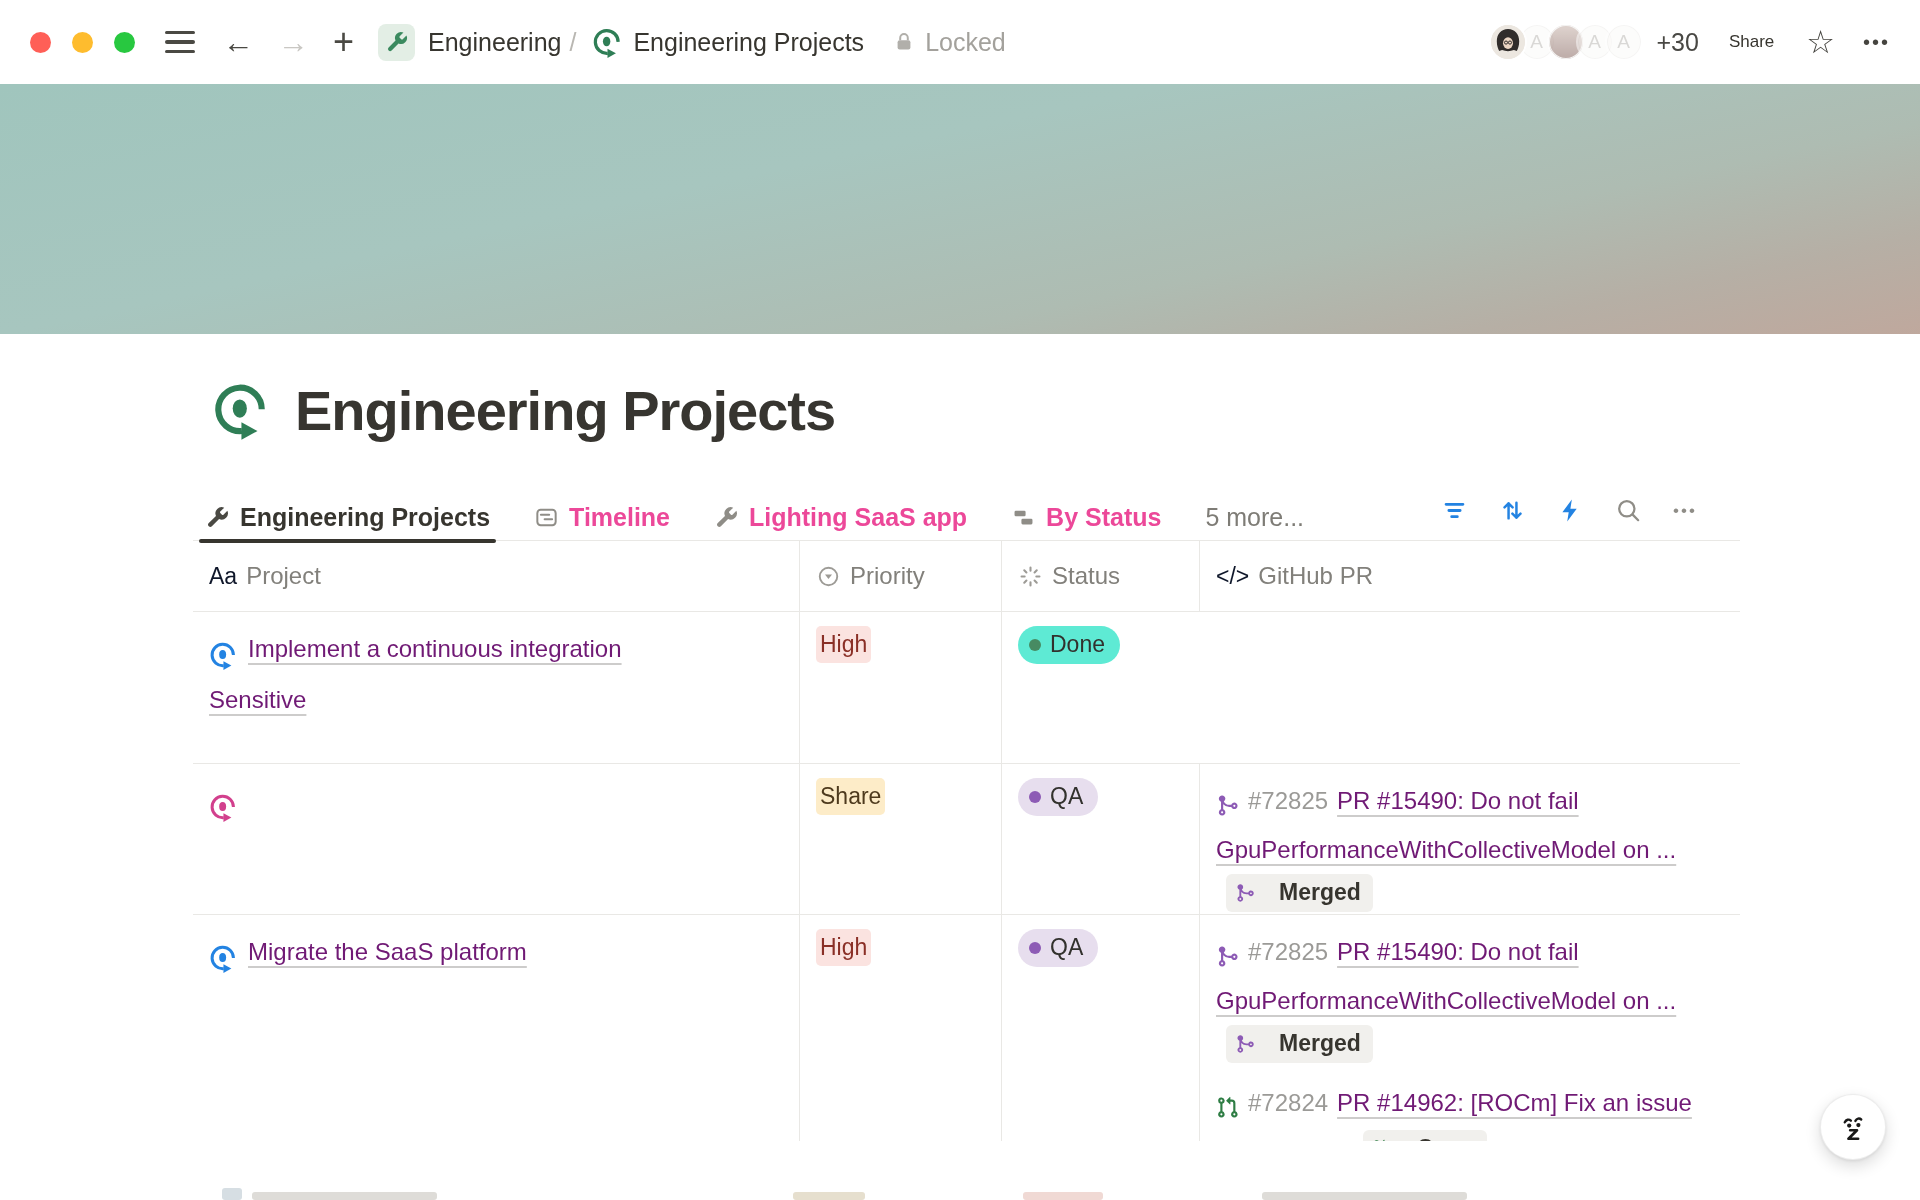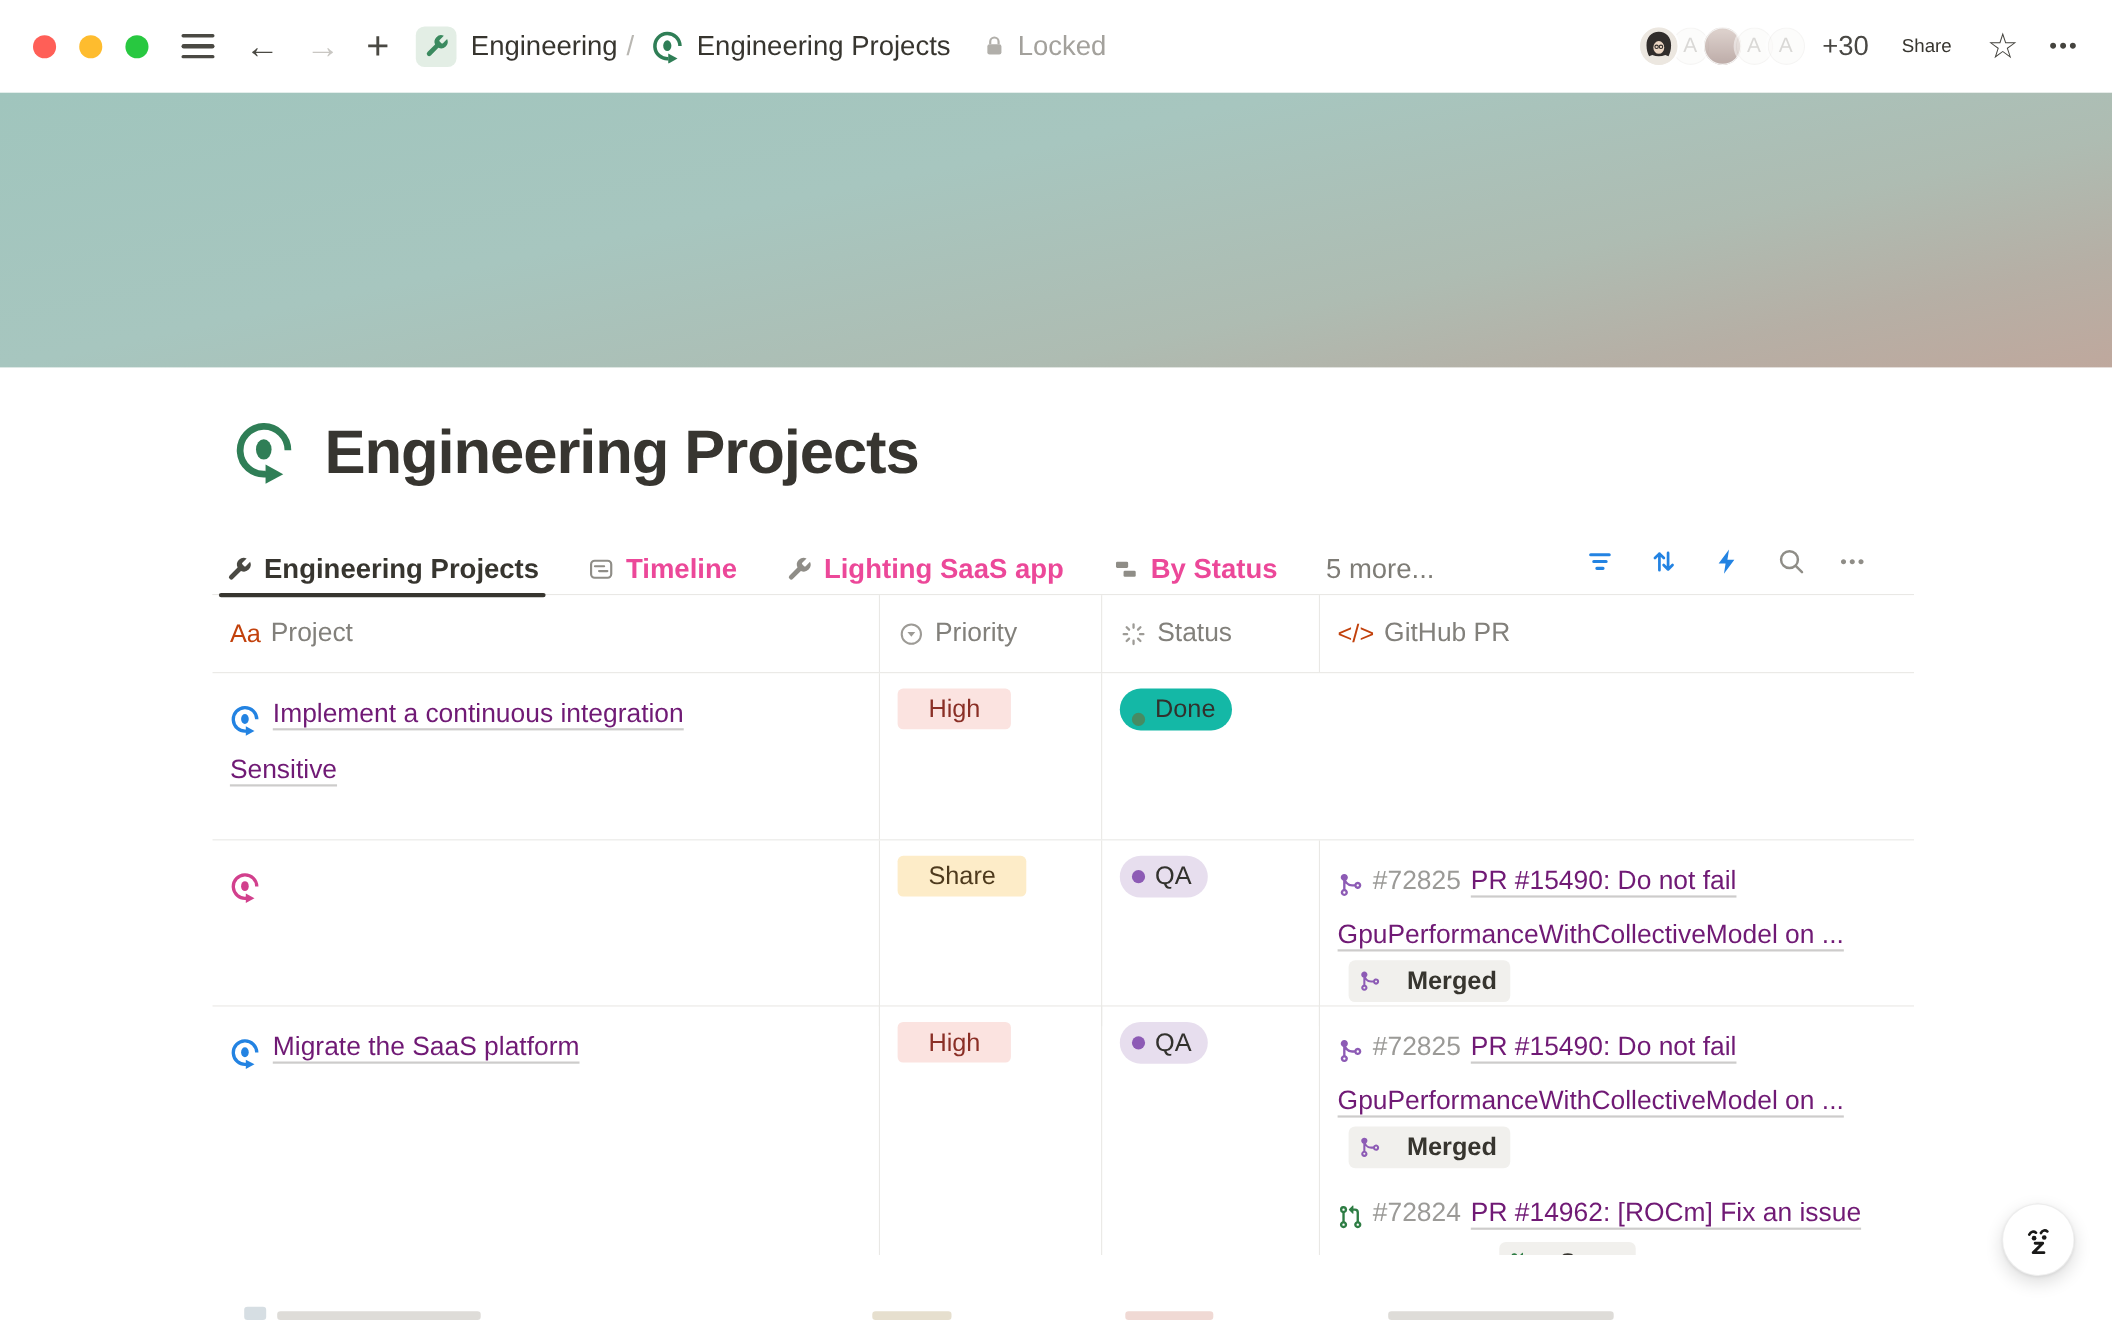--- a/index.html
+++ b/index.html
@@ -67,37 +67,37 @@
   .va.blue { color:#2383e2; }
   .va.gray { color:#8f8d87; }
   .va .dots { font-size:17px; letter-spacing:2px; color:#8f8d87; }
 
   
   .table { position:absolute; top:541px; left:193px; width:1547px; height:600px; overflow:hidden; font-size:24px; }
   .trow { display:grid; grid-template-columns:607px 202px 198px 540px; border-bottom:1px solid #e9e8e5; }
   .tcell { border-right:1px solid #e9e8e5; padding:14px 16px; }
   .tcell:last-child { border-right:none; padding-right:40px; }
   .thead .tcell { display:flex; align-items:center; gap:9px; color:#82807b; height:70px; padding:0 16px; font-size:24px; }
-  .thead .tg { color:#c2410c; font-size:23px; }
+  .thead .tg { color:#0f172a; font-size:23px; }
   .thead svg { color:#9d9b96; }
 
   .proj-cell { padding-right:80px; line-height:46px; }
   .row-icon { display:inline-block; vertical-align:-5px; margin-right:11px; }
   .row-icon.blue { color:#2383e2; } .row-icon.pink { color:#d2408d; }
   .page-link, .pr-link {
     color:#701a75; font-weight:500; cursor:pointer;
     text-decoration:underline; text-decoration-thickness:1.5px;
     text-decoration-color:rgba(55,53,47,.25); text-underline-offset:6px;
   }
-  .badge { display:inline-block; font-size:23px; padding:3px 28px; border-radius:5px; line-height:1.35; }
+  .badge { display:inline-block; font-size:23px; padding:3px 4px; border-radius:5px; line-height:1.35; }
   .badge.high { background:#fbe3e0; color:#8a2f26; }
   .badge.medium { background:#fdecc8; color:#4e3a1d; }
   .pill { display:inline-flex; align-items:center; gap:9px; font-size:23px; padding:4px 15px 4px 11px; border-radius:999px; color:#32312d; line-height:1.3; }
   .pill .dot { width:12px; height:12px; border-radius:50%; }
-  .pill.done { background:#14b8a6;align-items:flex-end; } .pill.done .dot { background:#478b62; }
+  .pill.done { background:#5eead4; } .pill.done .dot { background:#478b62; }
   .pill.qa { background:#e7deee; } .pill.qa .dot { background:#8d5bb5; }
 
   .pr-cell { line-height:46px; padding-right:40px; }
   .pr-entry + .pr-entry { margin-top:10px; }
   .pr-icon { display:inline-block; vertical-align:-3px; margin-right:9px; }
   .pr-icon.open { color:#2e7d44; } .pr-icon.merged { color:#8d5bb5; }
   .pr-number { color:#9b9a97; margin-right:9px; }
   .pr-chip { display:inline-flex; align-items:center; gap:8px; background:#f1f0ed; border-radius:6px; padding:2px 12px 2px 9px; font-size:23px; font-weight:600; color:#37352f; line-height:1.45; vertical-align:1px; cursor:pointer; }
   .pr-chip svg { vertical-align:-2px; }
   .pr-chipline { margin-left:10px; }

